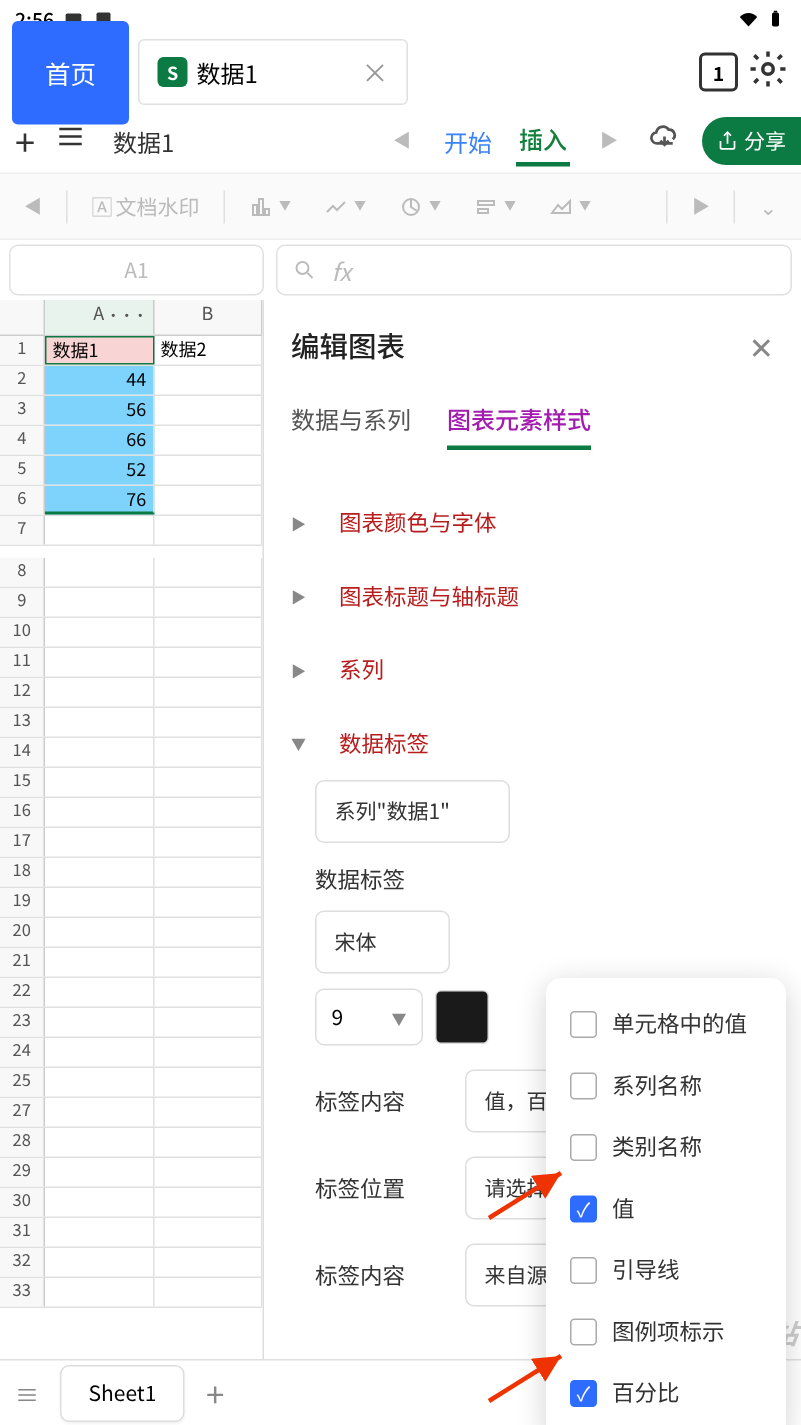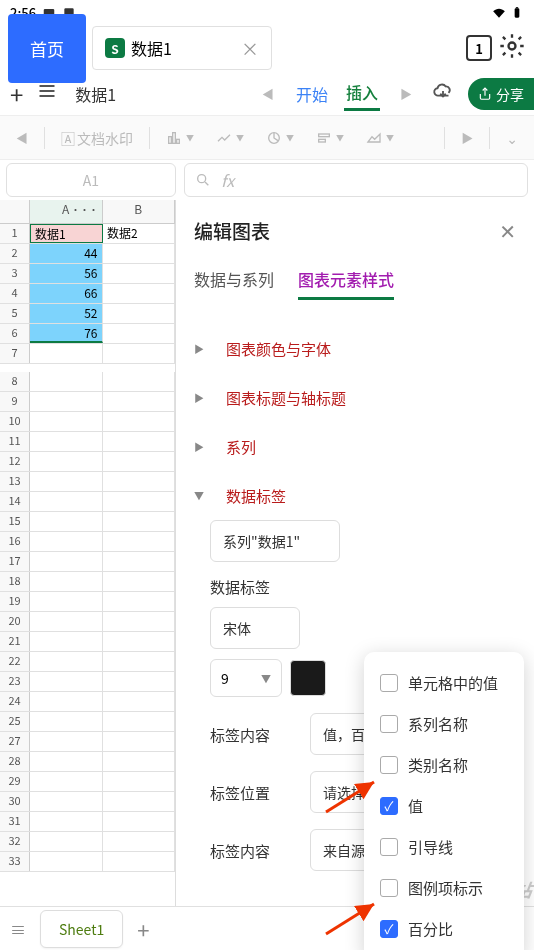--- a/index.html
+++ b/index.html
@@ -86,21 +86,21 @@
 .popitem { display: flex; align-items: center; gap: 10px; padding: 10px 16px; font-size: 15px; color: #333; }
 .cb { width: 18px; height: 18px; border: 1.5px solid #aaa; border-radius: 3px; display: flex; align-items: center; justify-content: center; }
 .cb.checked { background: #2d6cff; border-color: #2d6cff; color: #fff; font-size: 13px; }
 
 
 .arrow1 { position: absolute; left: 322px; top: 576px; pointer-events:none; z-index: 60; }
 .arrow2 { position: absolute; left: 322px; top: 698px; pointer-events:none; z-index: 60; }
 
 
 .bottom { position: absolute; bottom: 0; left: 0; right: 0; height: 44px; border-top: 1px solid #e0e0e0; display: flex; align-items: center; padding: 0 10px; background: #fff; gap: 14px; }
-.sheet-tab { border: 1px solid #ddd; border-radius: 6px; padding: 8px 18px; font-size: 14px; color: #4d7c0f; background: #fff; box-shadow: 0 -1px 0 #fff, 0 1px 2px rgba(0,0,0,0.05); }
+.sheet-tab { border: 1px solid #ddd; border-radius: 6px; padding: 8px 18px; font-size: 14px; color: #000000; background: #fff; box-shadow: 0 -1px 0 #fff, 0 1px 2px rgba(0,0,0,0.05); }
 .bottom .plus2 { font-size: 22px; color: #888; }
 .bottom .bspacer { flex: 1; }
 .zoom { color: #aaa; font-size: 13px; display: flex; align-items: center; gap: 10px; }
 
 
 .wm { position: absolute; right: 2px; bottom: 48px; font-size: 18px; font-style: italic; color: rgba(200,200,200,0.9); font-weight: bold; transform: skewX(-8deg); }
 .wm .r { color: #e74c3c; }
 .wm2 { position: absolute; right: 6px; bottom: 30px; font-size: 12px; color: rgba(180,180,180,0.9); }
 
 

